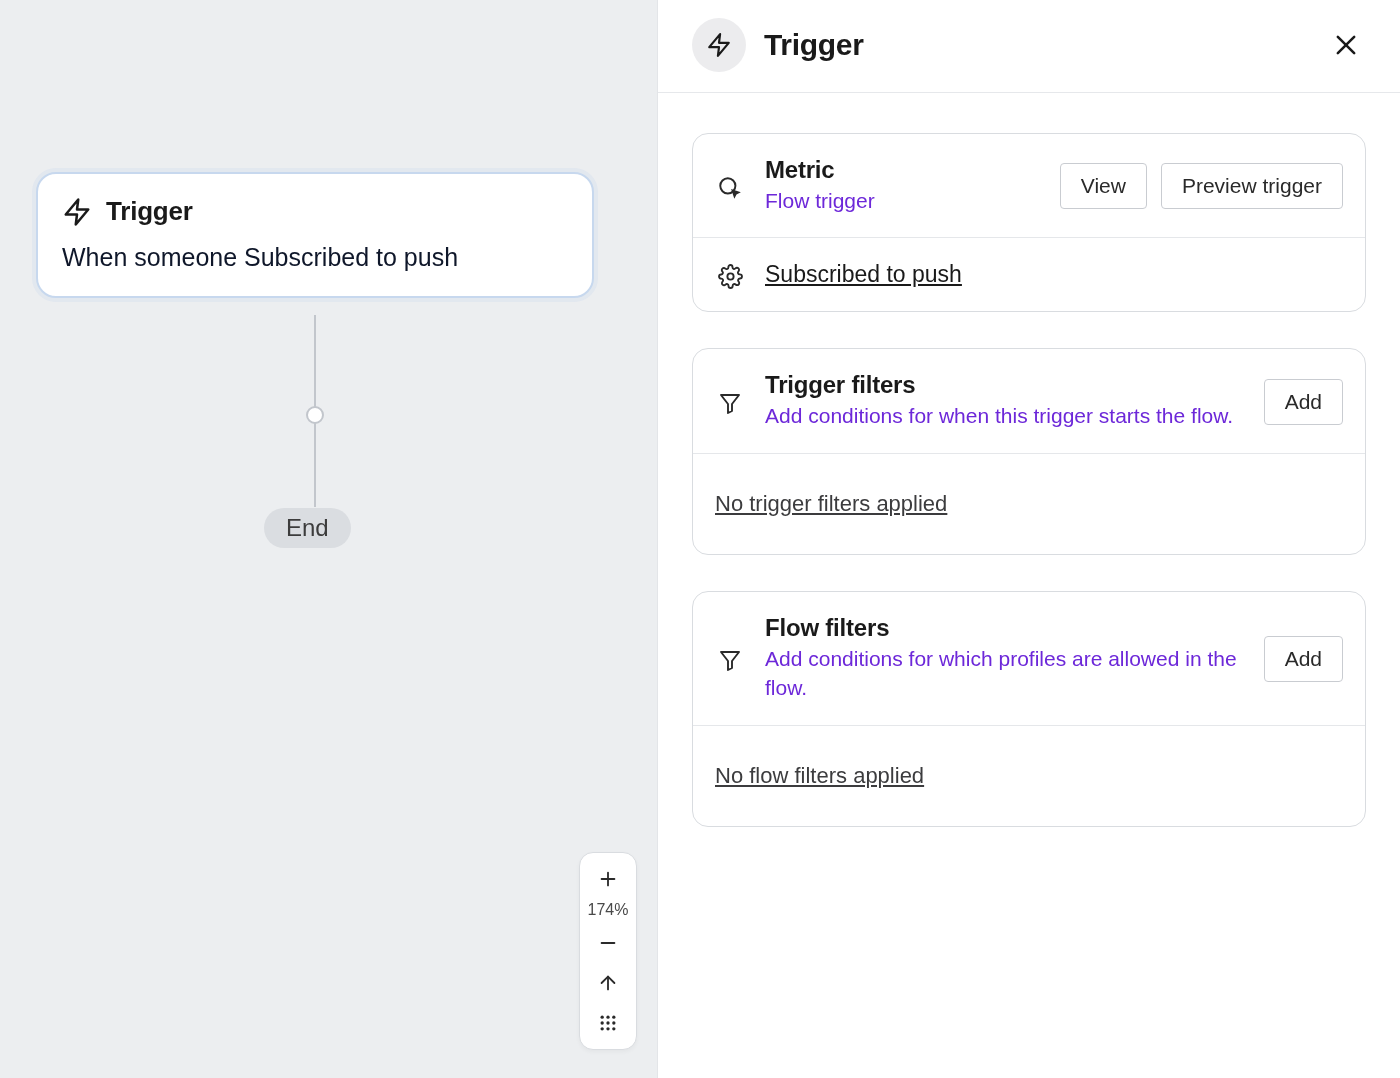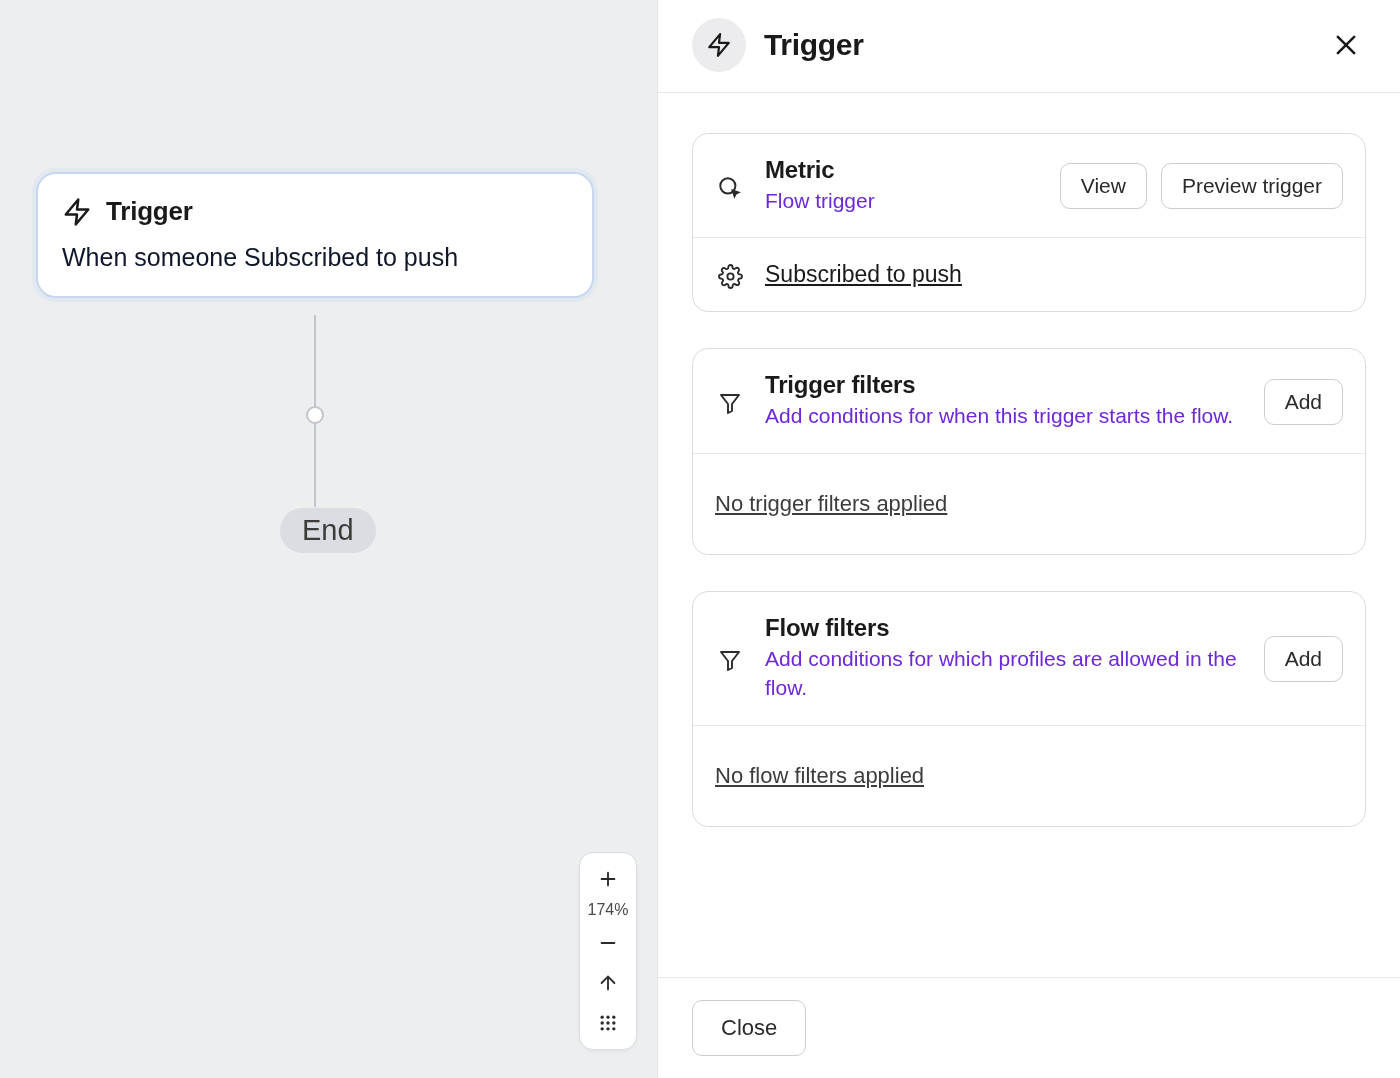--- a/index.html
+++ b/index.html
@@ -67,25 +67,25 @@
     left: 306px;
     width: 18px;
     height: 18px;
     background: #fff;
     border: 2px solid #c2c6cc;
     border-radius: 50%;
   }
   .end-capsule {
     position: absolute;
     top: 508px;
-    left: 280px;
+    left: 264px;
     padding: 6px 22px;
     background: #dadde1;
     border-radius: 999px;
-    font-size: 29px;
+    font-size: 24px;
     font-weight: 500;
     color: #3c3c3c;
   }
 
   
   .zoom-control {
     position: absolute;
     right: 20px;
     bottom: 28px;
     width: 58px;
@@ -194,21 +194,21 @@
     line-height: 1.4;
   }
   .card-row .btns {
     display: flex;
     gap: 14px;
     flex: 0 0 auto;
   }
   .btn {
     background: #fff;
     border: 1px solid #c9ccd1;
-    border-radius: 10px;
+    border-radius: 4px;
     padding: 10px 20px;
     font-size: 21px;
     font-weight: 500;
     color: #2a2a2a;
     cursor: pointer;
   }
   .card-row.plain {
     padding: 37px 22px;
     font-size: 22px;
     color: #3c3c3e;
@@ -366,19 +366,16 @@
           </div>
           <div class="btns">
             <button class="btn">Add</button>
           </div>
         </div>
         <div class="card-row plain secondary">No flow filters applied</div>
       </div>
 
     </div>
 
-    <div class="panel-footer">
-      <button class="btn">Close</button>
-    </div>
 
   </div>
 
 </div>
 
 </body></html>

